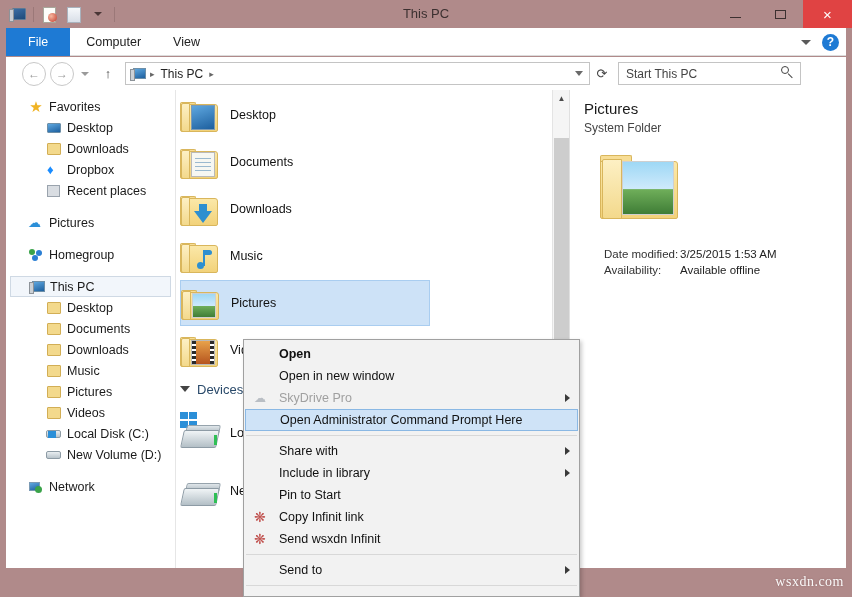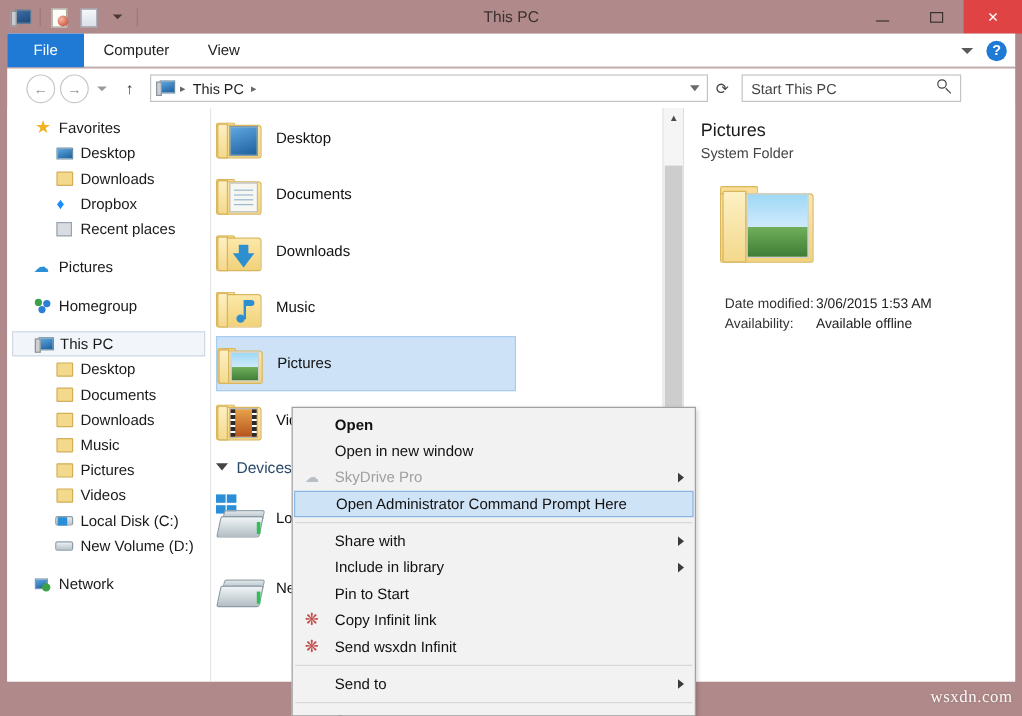--- a/index.html
+++ b/index.html
@@ -864,21 +864,21 @@
         <span class="folder" style="width:82px;height:72px;display:inline-block;">
           <span class="tab" style="left:0;top:8px;width:32px;height:12px;"></span>
           <span class="back" style="width:78px;height:58px;"></span>
           <span class="doc photo" style="left:22px;bottom:4px;width:52px;height:54px;"></span>
           <span class="front" style="left:2px;bottom:0;width:20px;height:60px;"></span>
         </span>
       </div>
       <div class="det-rows">
         <div class="det-row">
           <span class="det-k">Date modified:</span>
-          <span class="det-v">3/06/2015 1:53 AM</span>
+          <span class="det-v">3/25/2015 1:53 AM</span>
         </div>
         <div class="det-row">
           <span class="det-k">Availability:</span>
           <span class="det-v">Available offline</span>
         </div>
       </div>
     </div>
   </div>
 
   <div class="ctxmenu">

